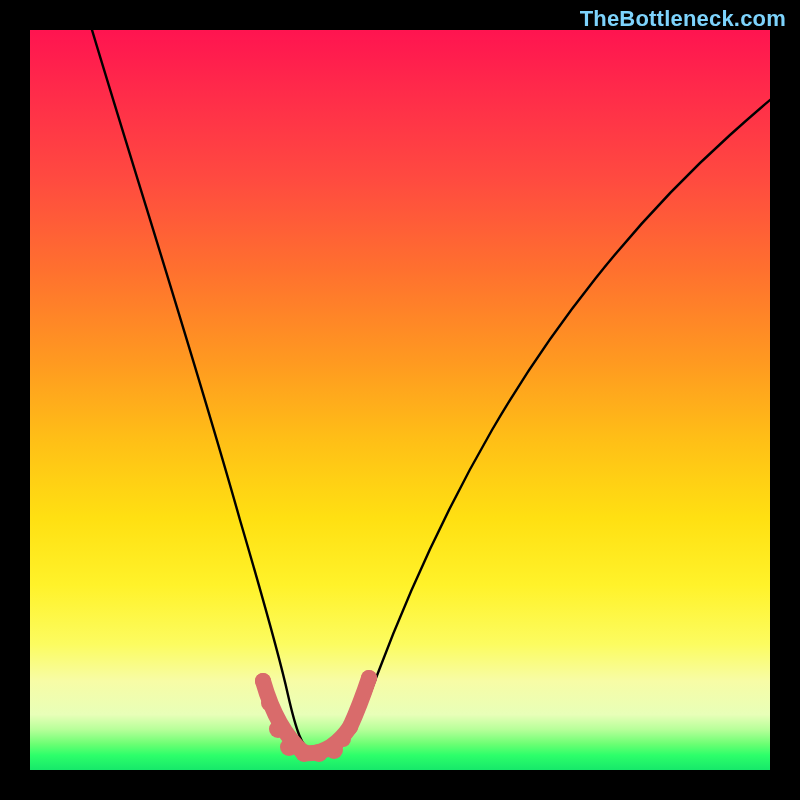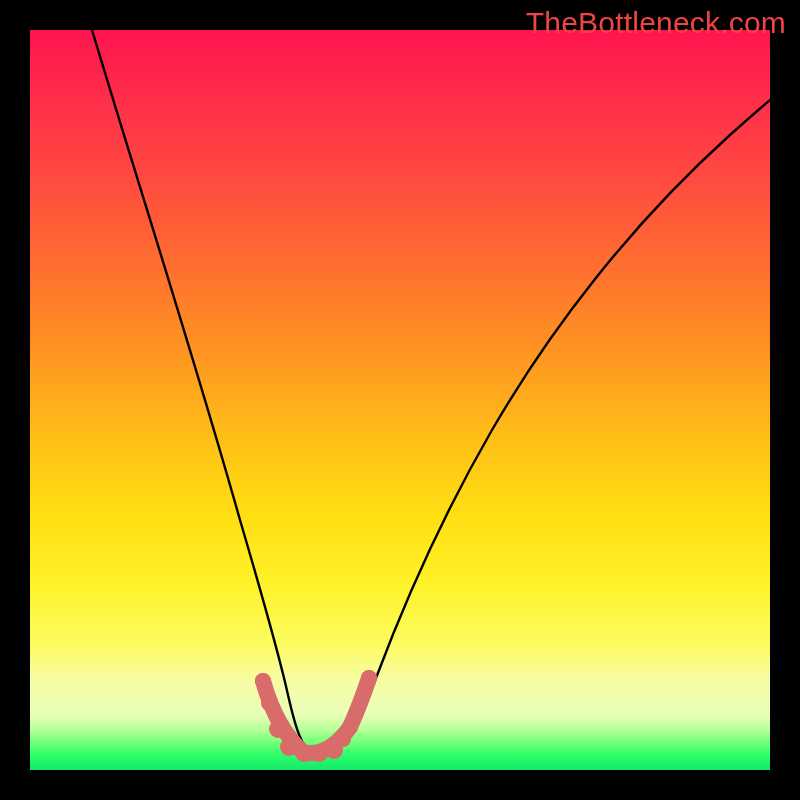--- a/index.html
+++ b/index.html
@@ -49,23 +49,23 @@
       #b8ff9a 94.5%,
       #6bff73 96.5%,
       #2dff6a 98%,
       #16e86a 100%
     );
   }
   .watermark {
     position: absolute;
     top: 6px;
     right: 14px;
-    color: #ef4444;
-    font-size: 30px;
-    font-weight: 400;
+    color: #7dd3fc;
+    font-size: 22px;
+    font-weight: 700;
     letter-spacing: 0.2px;
     user-select: none;
   }
   svg.curve {
     position: absolute;
     left: 0;
     top: 0;
     width: 100%;
     height: 100%;
     overflow: visible;

